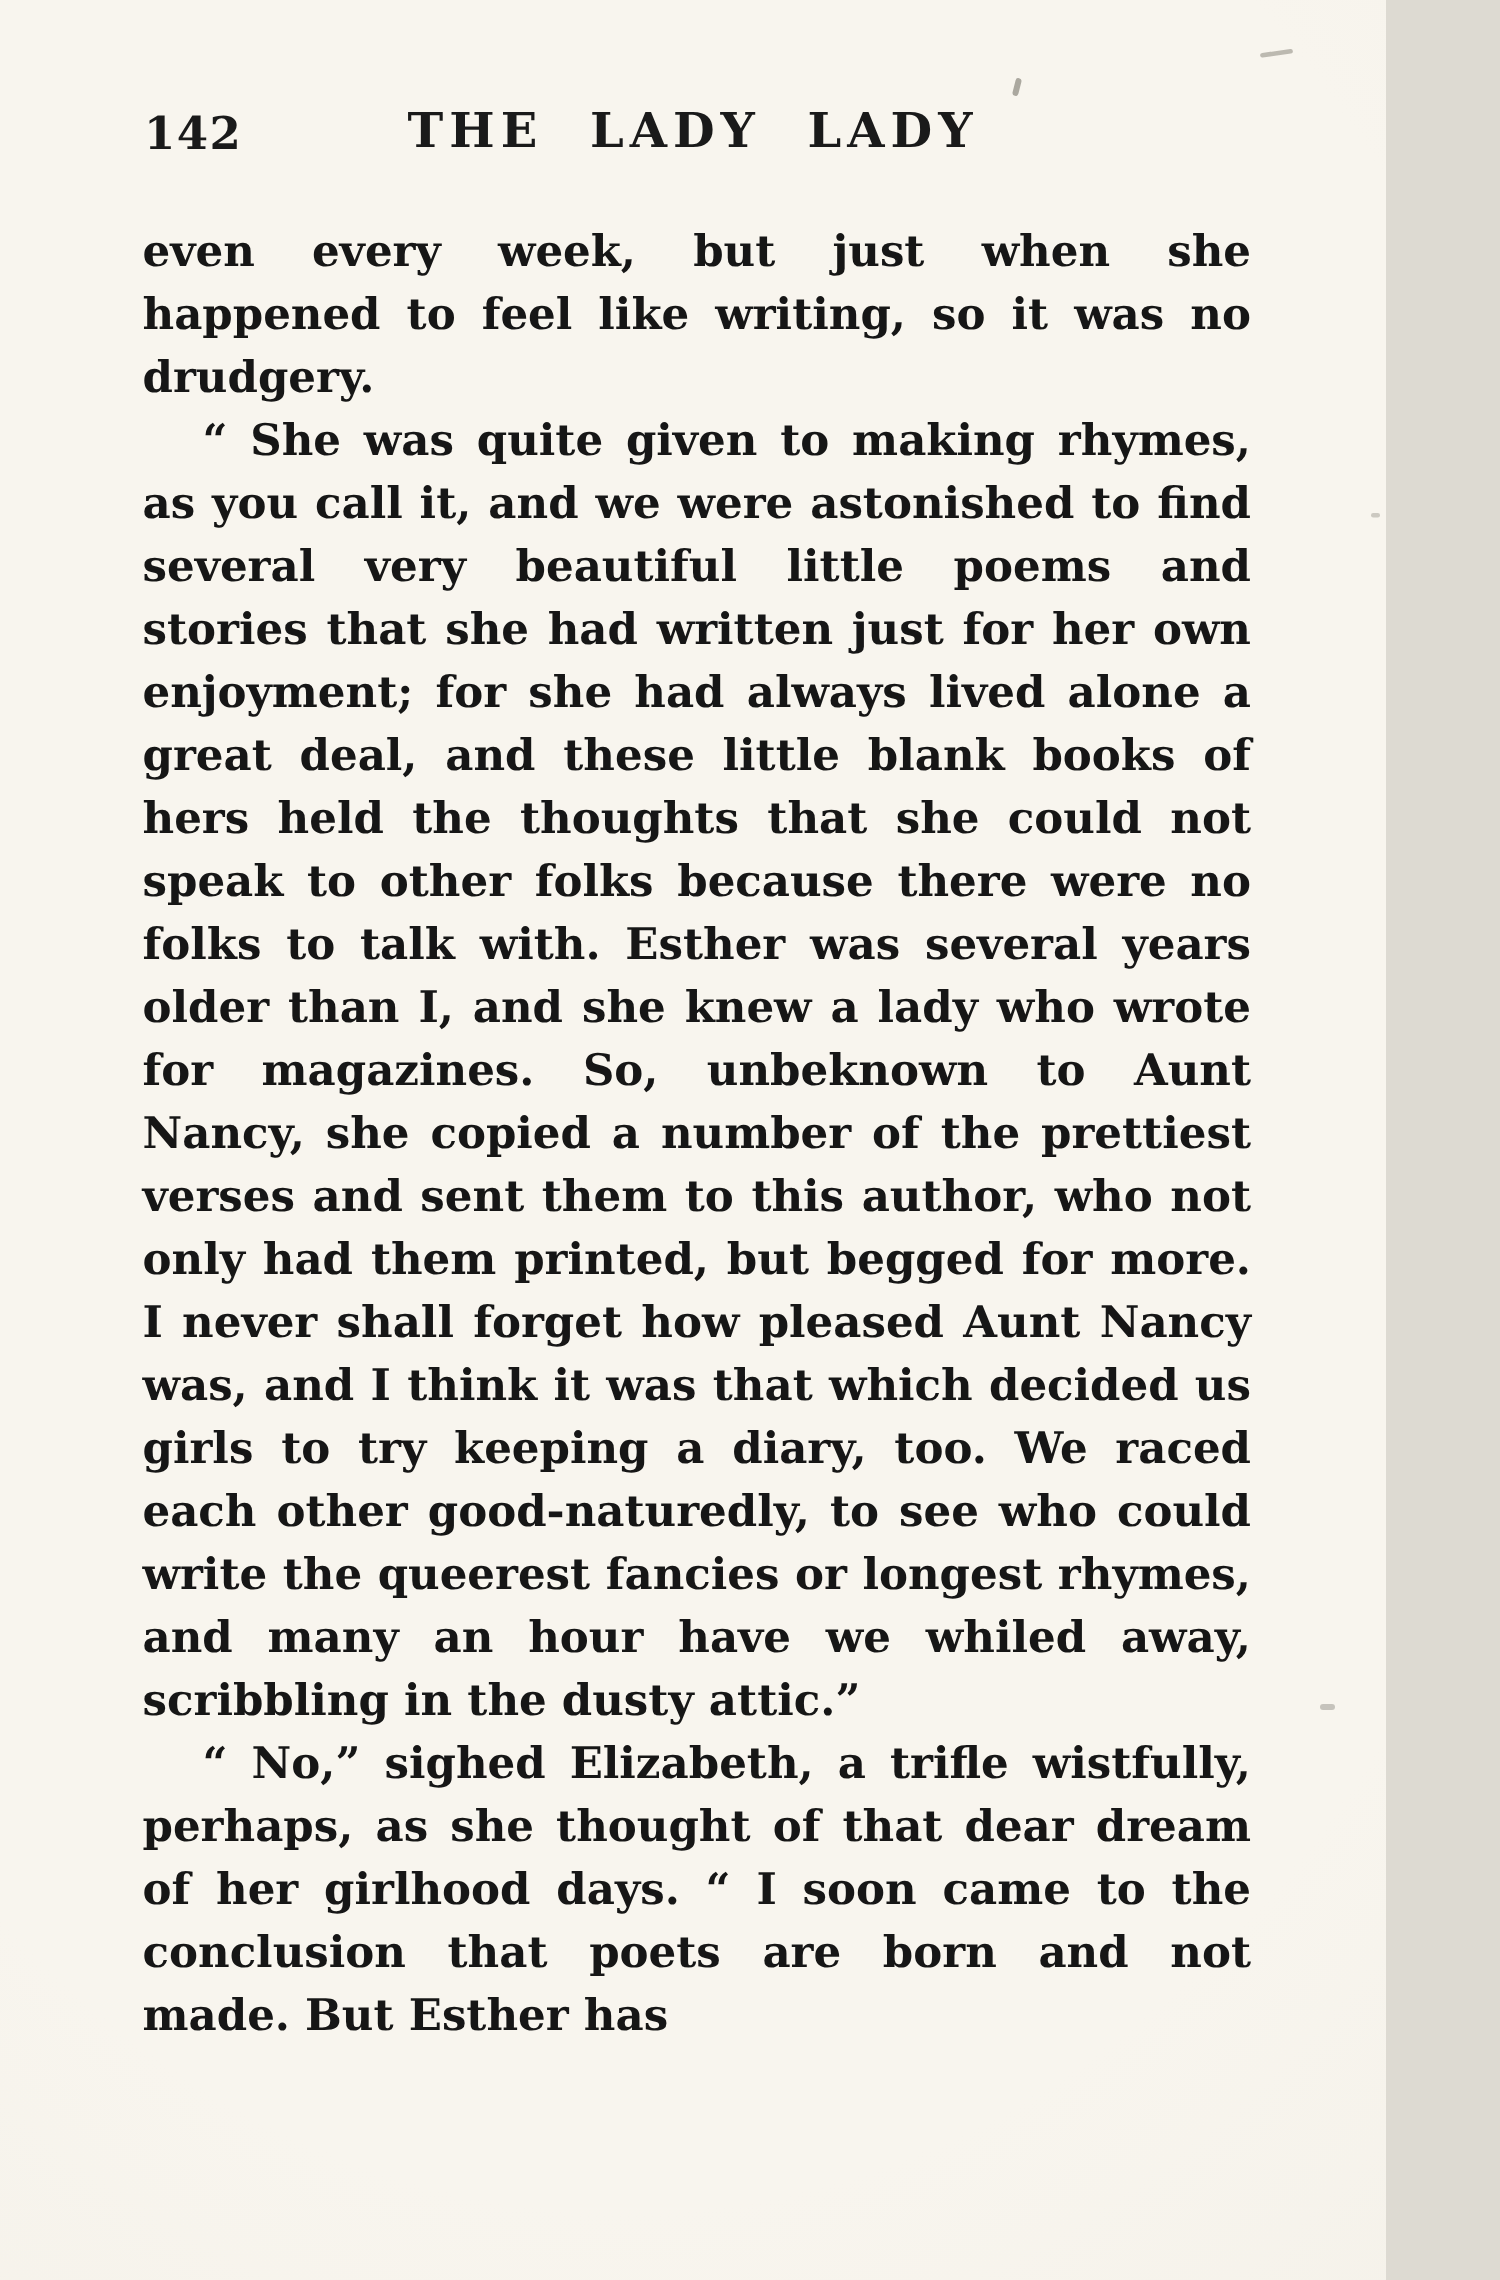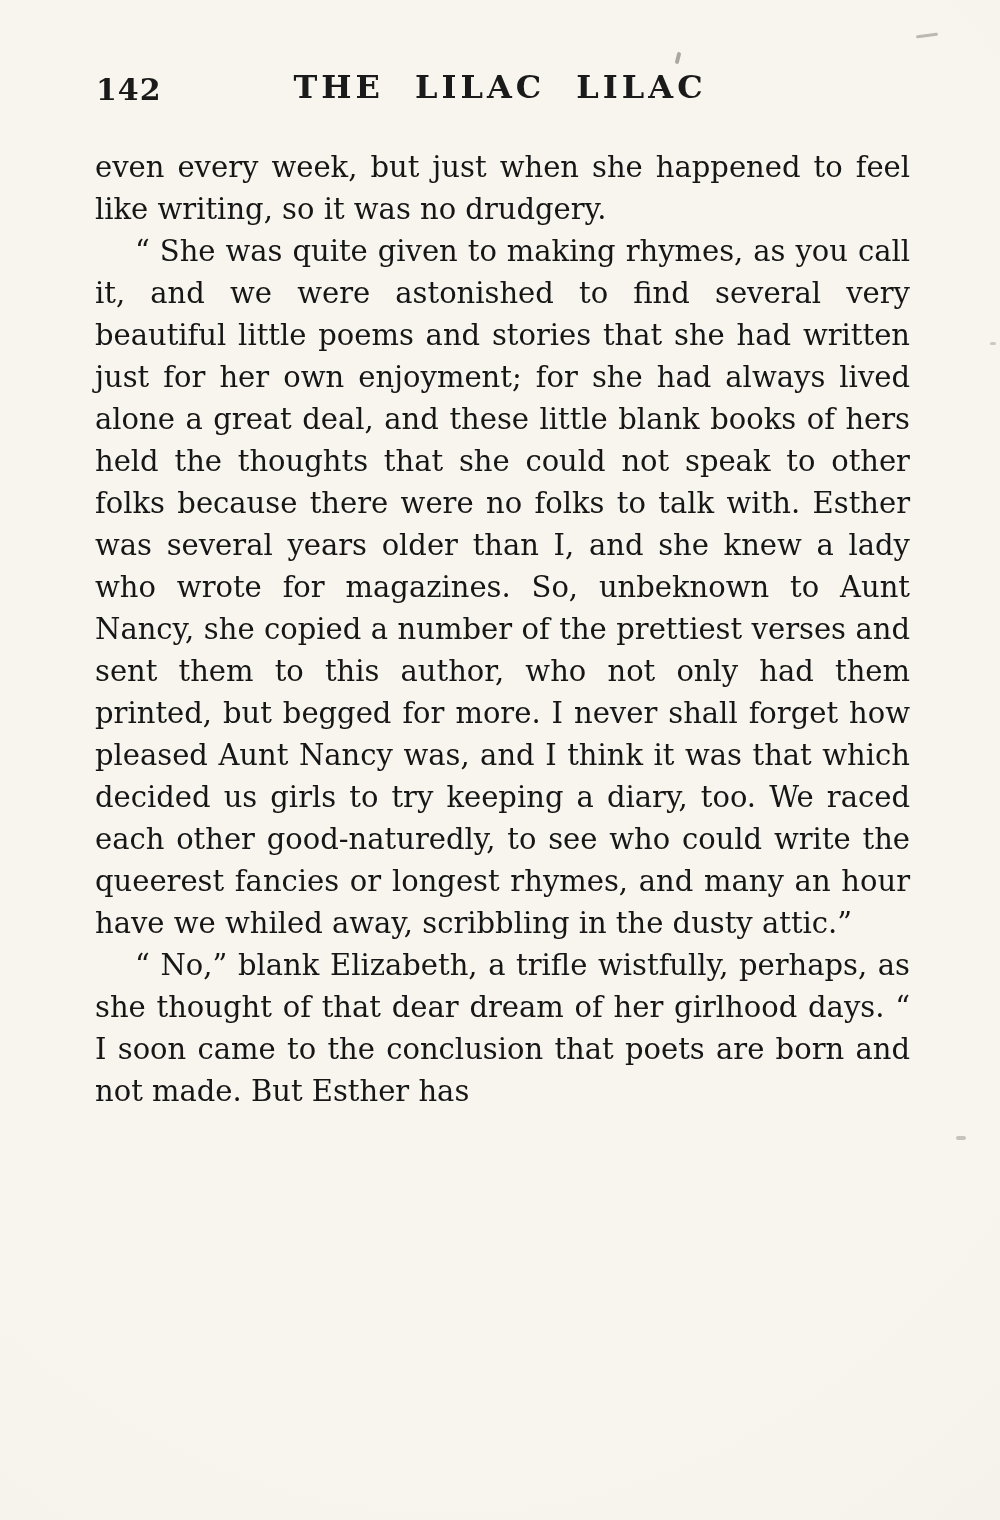--- a/index.html
+++ b/index.html
@@ -3,21 +3,21 @@
 <meta charset="utf-8">
 <style>
   * { margin: 0; padding: 0; box-sizing: border-box; }
   html, body {
     width: 1000px;
     background: #dddad2;
     font-family: "DejaVu Serif", "Liberation Serif", serif;
   }
   .page {
     position: relative;
-    width: 1000px;
+    width: 924px;
     height: 1520px;
     overflow: hidden;
     background:
       radial-gradient(140% 110% at 45% 42%, #f8f5ee 50%, #f3f0e8 78%, #e9e6dc 96%, #e2dfd4 100%);
     color: #1a1a1a;
   }
   .header {
     position: relative;
     margin: 68px 92px 0 92px;
     height: 46px;
@@ -37,21 +37,21 @@
     top: 0;
     text-align: center;
     font-size: 32px;
     font-weight: bold;
     letter-spacing: 4px;
     word-spacing: 16px;
   }
   .body-text {
     margin: 32px 90px 0 95px;
     font-size: 29px;
-    font-weight: 400;
+    font-weight: 700;
     line-height: 42px;
     text-align: justify;
     color: #161616;
   }
   .body-text p.indent {
     text-indent: 40px;
   }
   
   .artifact {
     position: absolute;
@@ -67,21 +67,21 @@
 <body>
 
 <div class="page">
   <div class="artifact a1"></div>
   <div class="artifact a2"></div>
   <div class="artifact a3"></div>
   <div class="artifact a4"></div>
 
   <div class="header">
     <div class="page-number">142</div>
-    <div class="page-title">THE LILAC LILAC</div>
+    <div class="page-title">THE LADY LADY</div>
   </div>
 
   <div class="body-text">
       <p class="">even every week, but just when she happened to feel like writing, so it was no drudgery.</p>
       <p class="indent">“ She was quite given to making rhymes, as you call it, and we were astonished to find several very beautiful little poems and stories that she had written just for her own enjoyment; for she had always lived alone a great deal, and these little blank books of hers held the thoughts that she could not speak to other folks because there were no folks to talk with. Esther was several years older than I, and she knew a lady who wrote for magazines. So, unbeknown to Aunt Nancy, she copied a number of the prettiest verses and sent them to this author, who not only had them printed, but begged for more. I never shall forget how pleased Aunt Nancy was, and I think it was that which decided us girls to try keeping a diary, too. We raced each other good-naturedly, to see who could write the queerest fancies or longest rhymes, and many an hour have we whiled away, scribbling in the dusty attic.”</p>
-      <p class="indent">“ No,” blank Elizabeth, a trifle wistfully, perhaps, as she thought of that dear dream of her girlhood days. “ I soon came to the conclusion that poets are born and not made. But Esther has</p>
+      <p class="indent">“ No,” sighed Elizabeth, a trifle wistfully, perhaps, as she thought of that dear dream of her girlhood days. “ I soon came to the conclusion that poets are born and not made. But Esther has</p>
     </div>
 </div>
 
 </body></html>

